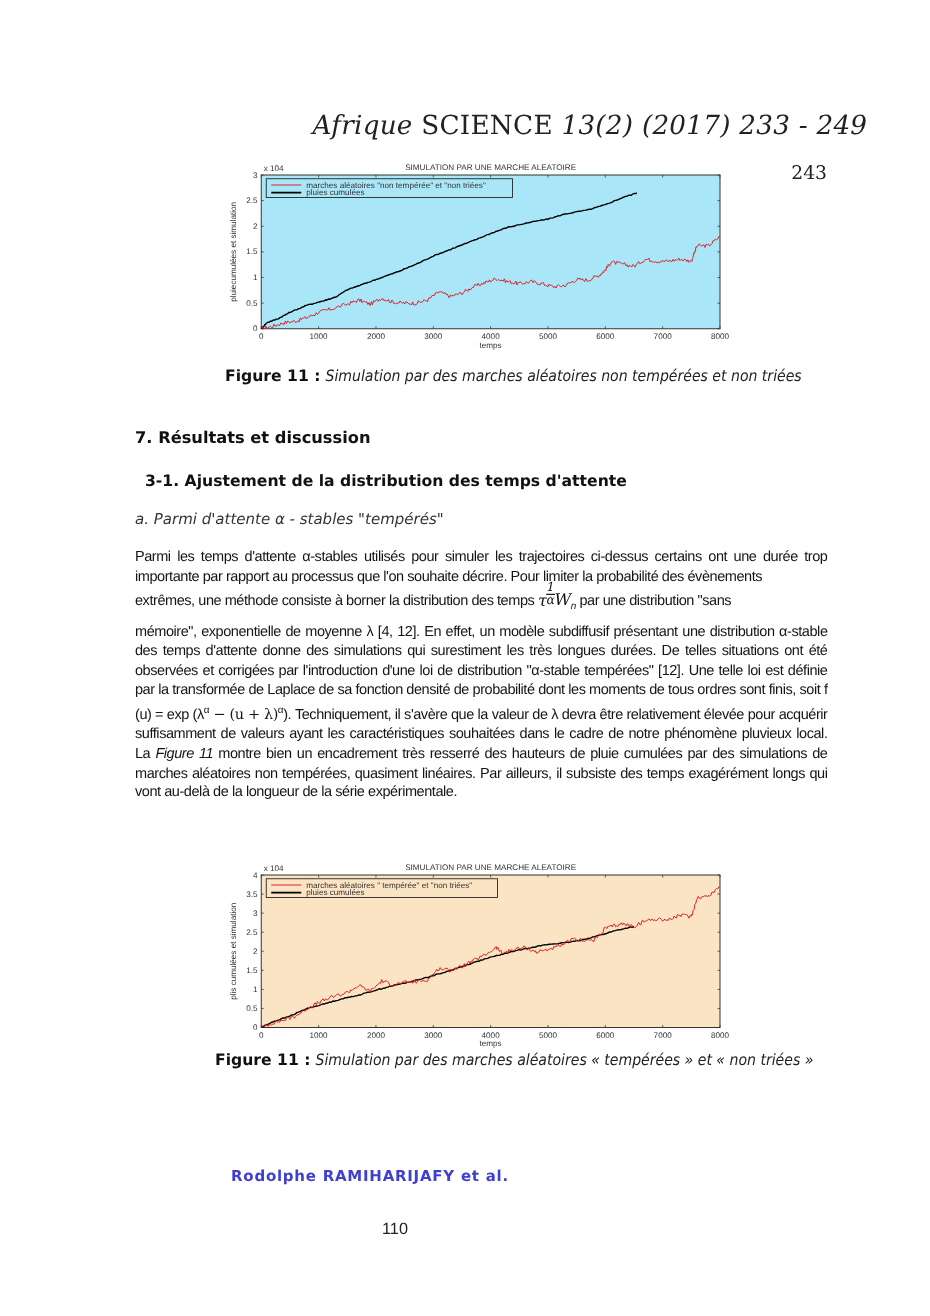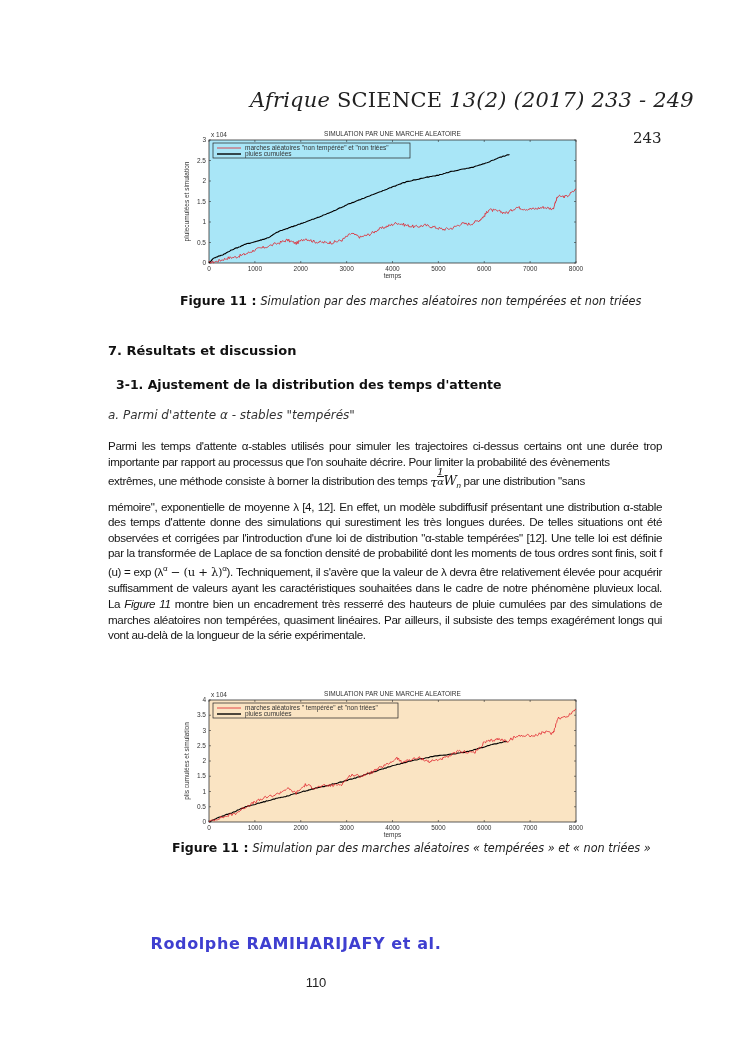--- a/index.html
+++ b/index.html
@@ -13,21 +13,21 @@
   .caption { font-size: 12.5px; white-space: nowrap; }
   .caption .cap-label { font-weight: bold; font-family: "DejaVu Sans", sans-serif; }
   .caption .cap-text { font-style: italic; font-family: "DejaVu Sans Condensed", "DejaVu Sans", sans-serif; font-stretch: condensed; color: #222; text-align: center; }
   .h1 { left: 108px; top: 343px; font-size: 13px; font-weight: bold; }
   .h2 { left: 116px; top: 377px; font-size: 12.5px; font-weight: bold; }
   .h3 { left: 108px; top: 408px; font-size: 12px; font-style: italic; color: #333; }
   .para { left: 108px; top: 438px; width: 554px; font-size: 11.6px; line-height: 15.6px; text-align: justify; color: #151515; letter-spacing: -0.35px; font-family: "Liberation Sans Narrow", "Liberation Sans", sans-serif; }
   .para .formula-line { line-height: 24px; }
   .para i.fig { font-weight: normal; font-style: italic; margin-top: 19px; }
   .frac { display: inline-block; vertical-align: middle; text-align: center; font-style: italic; font-family: "DejaVu Serif", serif; font-size: 10px; line-height: 9px; }
-  .author { left: 0; width: 592px; top: 934px; text-align: center; font-size: 16px; font-weight: bold; color: #3f3fd0; letter-spacing: 0.6px; }
+  .author { left: 0; width: 592px; top: 934px; text-align: center; font-size: 12px; font-weight: bold; color: #3f3fd0; letter-spacing: 0.6px; }
   .pageno { left: 0; width: 632px; top: 975px; text-align: center; font-family: "Liberation Sans", sans-serif; font-size: 13px; color: #222; }
   .tick { font-family: "Liberation Sans", sans-serif; font-size: 6.5px; fill: #333; }
 </style>
 </head>
 <body>
 
 <div class="abs header-journal">
   <span class="j-it">Afrique</span>
   <span>SCIENCE</span>
   <span class="j-it">13(2) (2017) 233 - 249</span>

